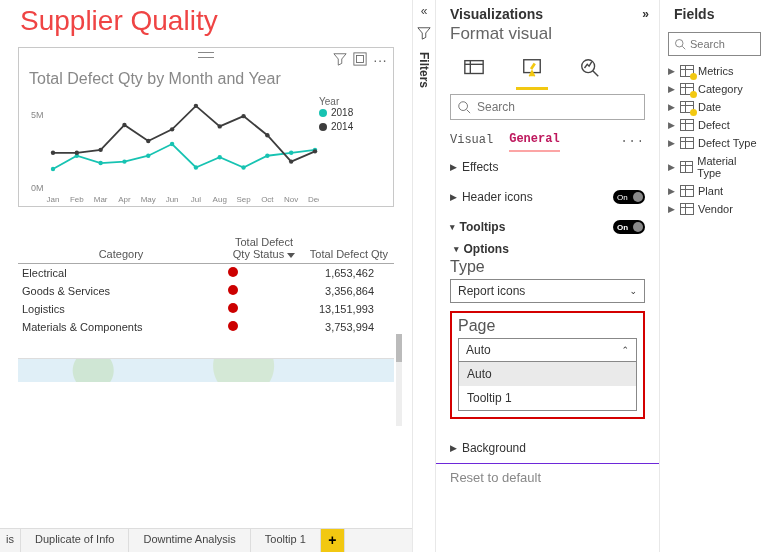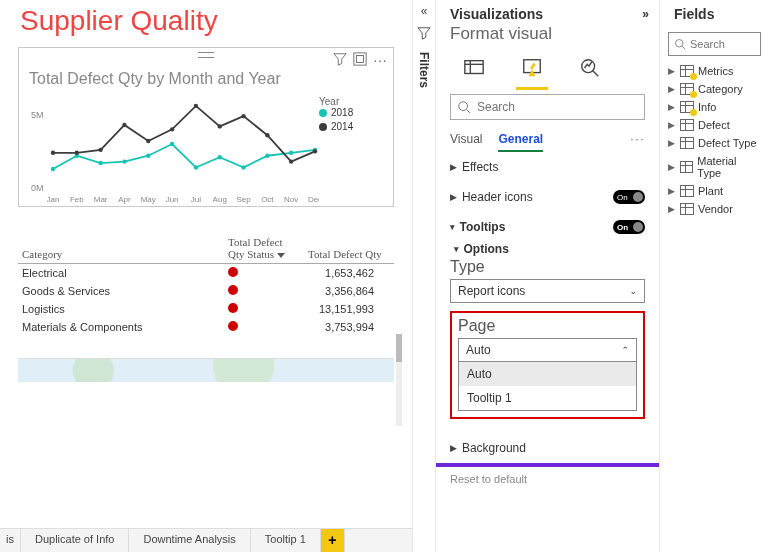--- a/index.html
+++ b/index.html
@@ -17,21 +17,21 @@
   .legend { width:50px; font-size:10px; }
   .legend-title { color:#666; }
   .leg-item { display:flex; align-items:center; gap:4px; margin-bottom:3px;}
   .dot { width:8px;height:8px;border-radius:50%; }
   svg.linechart { }
   .ylab { font-size:9px; fill:#888;}
   .xlab { font-size:8px; fill:#888;}
 
   .tablecard { margin: 26px 18px 0 18px; }
   .tbl { width:100%; border-collapse:collapse; font-size:11px;}
-  .tbl th { text-align:left; font-weight:400; color:#555; border-bottom:1px solid #aaa; padding:3px 4px; vertical-align:bottom; height:30px;font-family:Liberation Serif, serif;}
+  .tbl th { text-align:center; font-weight:400; color:#555; border-bottom:1px solid #aaa; padding:3px 4px; vertical-align:bottom; height:30px;}
   .tbl th.sorted::after{content:""; display:inline-block; margin-left:3px; border-left:4px solid transparent; border-right:4px solid transparent; border-top:5px solid #555; vertical-align:middle;}
   .tbl td { padding:3px 4px; border-bottom:0; white-space:nowrap;}
   .tbl td.num { text-align:right; padding-right:20px;}
   .status-dot { width:10px;height:10px;border-radius:50%; background:#c00; display:inline-block;}
   .table-scroll { position:absolute; right:10px; width:6px; height:92px; top:334px; background:#eee;}
   .table-scroll .thumb{position:absolute;top:0;width:100%;height:28px;background:#bbb;}
 
   .mapcard { margin: 22px 18px 0 18px; height:24px; background:#e0eff7; border-top:1px solid #ddd; overflow:hidden; position:relative;}
   .mapcard::before { content:""; position:absolute; inset:0; background: radial-gradient(circle at 20% 50%, #cfe6d4 0 20px, transparent 21px), radial-gradient(circle at 60% 30%, #d4e8d6 0 30px, transparent 31px);}
 
@@ -49,38 +49,38 @@
   .panel.fields { width:110px; }
   .panel-header { display:flex; justify-content:space-between; align-items:center; padding:6px 10px 2px 14px; font-weight:600; font-size:14px;}
   .panel-sub { font-size:17px; color:#666; padding:0 14px 6px;}
   .iconrow { display:flex; gap:30px; padding:4px 0 6px 24px;}
   .iconrow .icn { width:28px;height:28px; display:flex; align-items:center; justify-content:center; position:relative;}
   .iconrow .icn.sel::after { content:""; position:absolute; bottom:-8px; left:-2px; right:-2px; height:3px; background:#f2c811;}
   .iconrow svg { width:22px;height:22px; stroke:#444; fill:none; stroke-width:1.5;}
   .searchbox { margin:6px 14px; display:flex; align-items:center; border:1px solid #aaa; height:26px; padding:0 6px; gap:6px;}
   .searchbox svg{width:14px;height:14px;stroke:#666;fill:none;}
   .searchbox input{border:none;outline:none;flex:1;font-size:12px;}
-  .subtabs { display:flex; gap:16px; padding:6px 14px 0; align-items:flex-start;}
+  .subtabs { display:flex; gap:16px; padding:6px 14px 0; align-items:center;font-family:Liberation Mono, monospace;}
   .subtab { font-size:12px; color:#555; padding-bottom:4px; cursor:pointer;}
-  .subtab.active { color:#1d4ed8; border-bottom:2px solid #15803d; font-weight:600;}
+  .subtab.active { color:#be185d; border-bottom:2px solid #fca5a5; font-weight:600;}
   .subtab-more { margin-left:auto; color:#666; letter-spacing:1px;}
   .section { padding:8px 14px; }
   .sect-head { display:flex; align-items:center; gap:5px; font-size:12px; color:#333; cursor:pointer;}
   .sect-head .chev { font-size:9px; color:#444;}
   .sect-head.bold { font-weight:600;}
   .toggle { margin-left:auto; width:32px; height:14px; border-radius:8px; background:#000; position:relative; font-size:8px; color:#fff; display:flex; align-items:center; padding-left:4px;}
   .toggle::after{content:"";position:absolute;right:2px;top:2px;width:10px;height:10px;border-radius:50%;background:#888;}
   .field-label { font-size:16px; color:#555; margin:2px 0 3px;}
   .select { border:1px solid #888; height:24px; display:flex; align-items:center; justify-content:space-between; padding:0 7px; font-size:12px; background:#fff; cursor:pointer;}
   .select .arr { font-size:9px;}
   .redbox { border:2px solid #d40000; padding:4px 6px 6px; margin-top:8px; position:relative;}
   .dropdown-list { border:1px solid #888; border-top:none; background:#fff;}
   .dropdown-list .opt { padding:5px 8px; font-size:12px; cursor:pointer;}
   .dropdown-list .opt.sel { background:#eaeaea;}
-  .reset-row { border-top:4px solid #6d28d9; padding:6px 14px; font-size:11px; color:#888;}
+  .reset-row { border-top:1px solid #6d28d9; padding:6px 14px; font-size:13px; color:#888;}
 
   .fieldsearch { margin:8px 8px 6px; display:flex; align-items:center; border:1px solid #888; height:24px; padding:0 5px; gap:4px;}
   .fieldsearch svg{width:12px;height:12px;stroke:#666;fill:none;}
   .fieldsearch input{border:none;outline:none;flex:1;font-size:11px;width:100%;}
   .field-item { display:flex; align-items:center; gap:4px; padding:3px 8px; font-size:11px; cursor:pointer;}
   .field-item .chev{font-size:9px;color:#666;width:8px;}
   .field-item .ticn{position:relative;width:14px;height:12px;}
   .ticn .tb{position:absolute;inset:0;border:1px solid #666;}
   .ticn .tb::before{content:"";position:absolute;top:3px;left:0;right:0;border-top:1px solid #666;}
   .ticn .tb::after{content:"";position:absolute;top:0;bottom:0;left:4px;border-left:1px solid #666;}
@@ -339,21 +339,21 @@
             <span class="badge"></span>
           </span>
           <span>Category</span>
         </div>
         <div class="field-item">
           <span class="chev">▶</span>
           <span class="ticn">
             <span class="tb"></span>
             <span class="badge"></span>
           </span>
-          <span>Info</span>
+          <span>Date</span>
         </div>
         <div class="field-item">
           <span class="chev">▶</span>
           <span class="ticn">
             <span class="tb"></span>
           </span>
           <span>Defect</span>
         </div>
         <div class="field-item">
           <span class="chev">▶</span>

